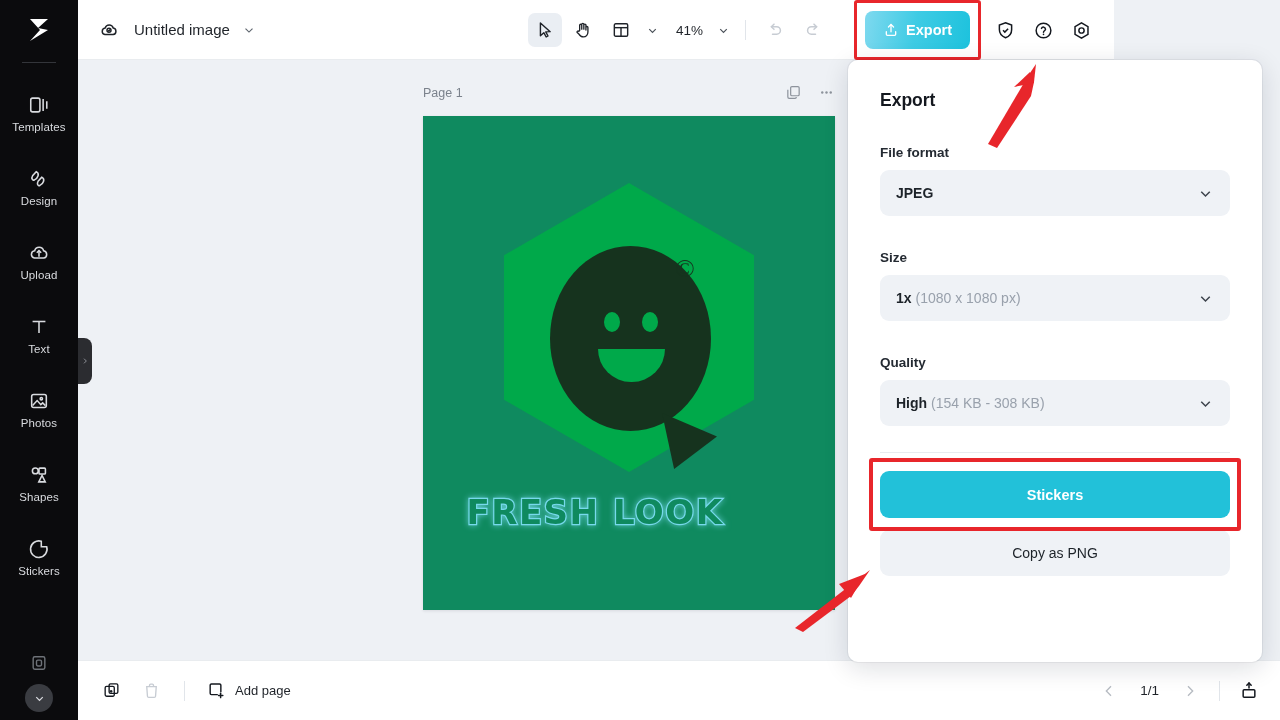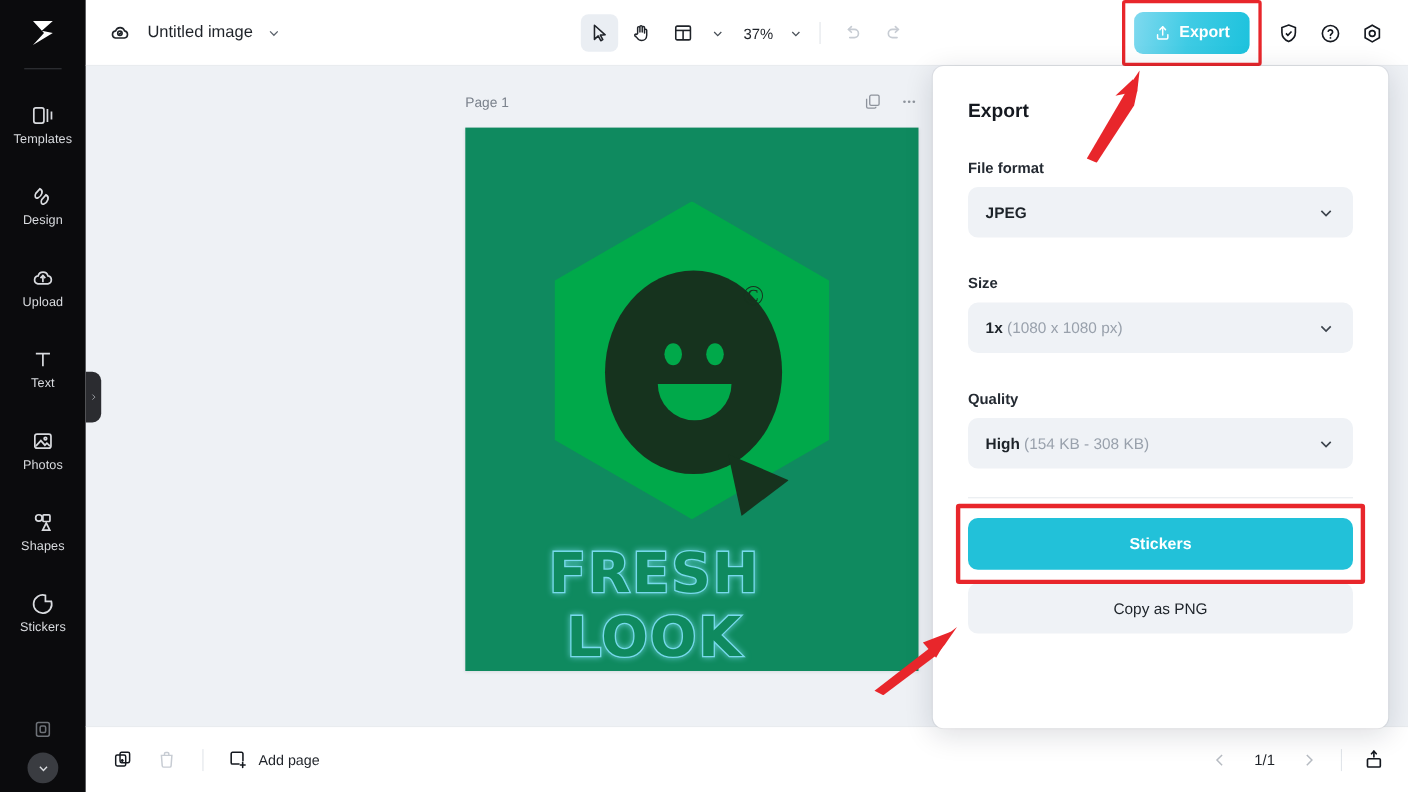--- a/index.html
+++ b/index.html
@@ -33,21 +33,21 @@
     display:flex; align-items:center; justify-content:center; margin-top:4px; cursor:pointer;
   }
   .panel-handle {
     position:absolute; left:78px; top:338px; width:14px; height:46px;
     background:#2b2c30; border-radius:0 8px 8px 0;
     display:flex; align-items:center; justify-content:center; cursor:pointer; z-index:6;
   }
 
   
   .topbar {
-    position:absolute; left:78px; top:0; width:1202px; height:60px;
+    position:absolute; left:78px; top:0; width:1036px; height:60px;
     background:#fff; display:flex; align-items:center;
     border-bottom:1px solid #e9ecef;
   }
   .doc-cloud { margin-left:20px; display:flex; align-items:center; cursor:pointer; }
   .doc-title { margin-left:14px; font-size:15px; color:#1f2329; cursor:pointer; }
   .doc-caret { margin-left:12px; cursor:pointer; display:flex; }
 
   .tools { position:absolute; left:450px; top:0; height:60px; display:flex; align-items:center; gap:4px; }
   .tool-btn {
     width:34px; height:34px; border-radius:7px; display:flex;
@@ -111,21 +111,21 @@
   .copyright {
     position:absolute; left:252px; top:140px; font-size:26px; color:#16331e;
     font-family:"Liberation Serif", serif; line-height:1;
   }
   .dark-tri {
     position:absolute; left:239px; top:297px; width:55px; height:56px;
     background:#16331e; clip-path:polygon(0% 0%, 100% 42%, 22% 100%);
   }
   .fresh-look {
     position:absolute; left:0; top:376px; width:344px; text-align:center;
-    font-size:50px; font-weight:700; font-family:"DejaVu Sans", sans-serif;
+    font-size:34px; font-weight:700; font-family:"DejaVu Sans", sans-serif;
     letter-spacing:1.5px; color:#0f8a5f;
     -webkit-text-stroke:2.4px #77d9ec;
     paint-order:stroke fill;
     filter:drop-shadow(0 0 3px rgba(119,217,236,.75));
   }
 
   
   .export-panel {
     position:absolute; left:848px; top:60px; width:414px; height:602px;
     background:#fff; border-radius:10px;
@@ -301,21 +301,21 @@
           <rect x="4" y="4.5" width="16" height="15" rx="1.6"></rect>
             <line x1="4" y1="9.2" x2="20" y2="9.2"></line>
             <line x1="12" y1="9.2" x2="12" y2="19.5"></line>
         </svg>
       </div>
       <div class="tool-caret">
         <svg width="13" height="13" viewBox="0 0 24 24" fill="none" stroke="#4a5159" stroke-width="2.2">
           <polyline points="6,9.5 12,15.5 18,9.5"></polyline>
         </svg>
       </div>
-      <div class="zoom-val">37%</div>
+      <div class="zoom-val">41%</div>
       <div class="tool-caret">
         <svg width="13" height="13" viewBox="0 0 24 24" fill="none" stroke="#4a5159" stroke-width="2.2">
           <polyline points="6,9.5 12,15.5 18,9.5"></polyline>
         </svg>
       </div>
       <div class="tool-sep"></div>
       <div class="tool-btn">
         <svg width="20" height="20" viewBox="0 0 24 24" fill="none" stroke="#c7ccd3" stroke-width="1.8" stroke-linecap="round">
           <path d="M8 8 H14 a4.5 4.5 0 0 1 0 9 H9"></path>
             <polyline points="10.8,5 7.6,8.1 10.8,11.2"></polyline>

